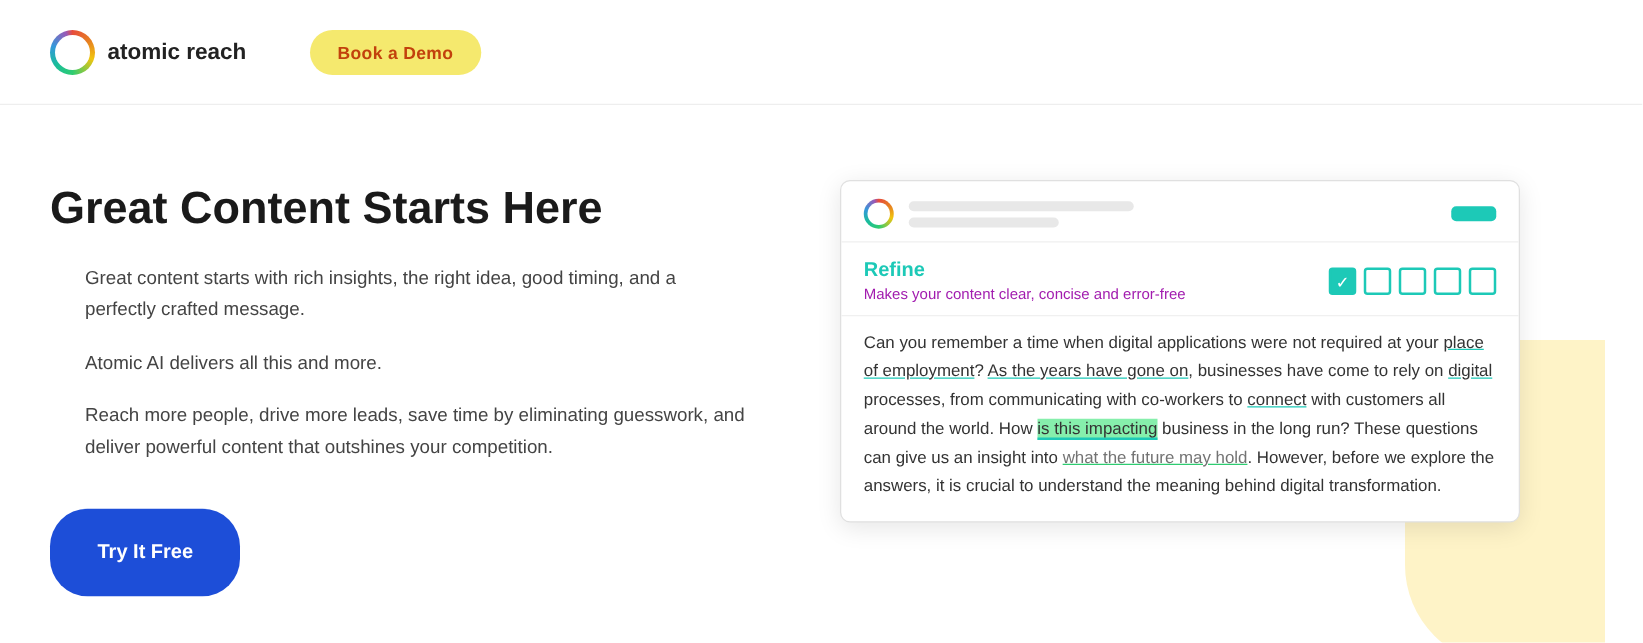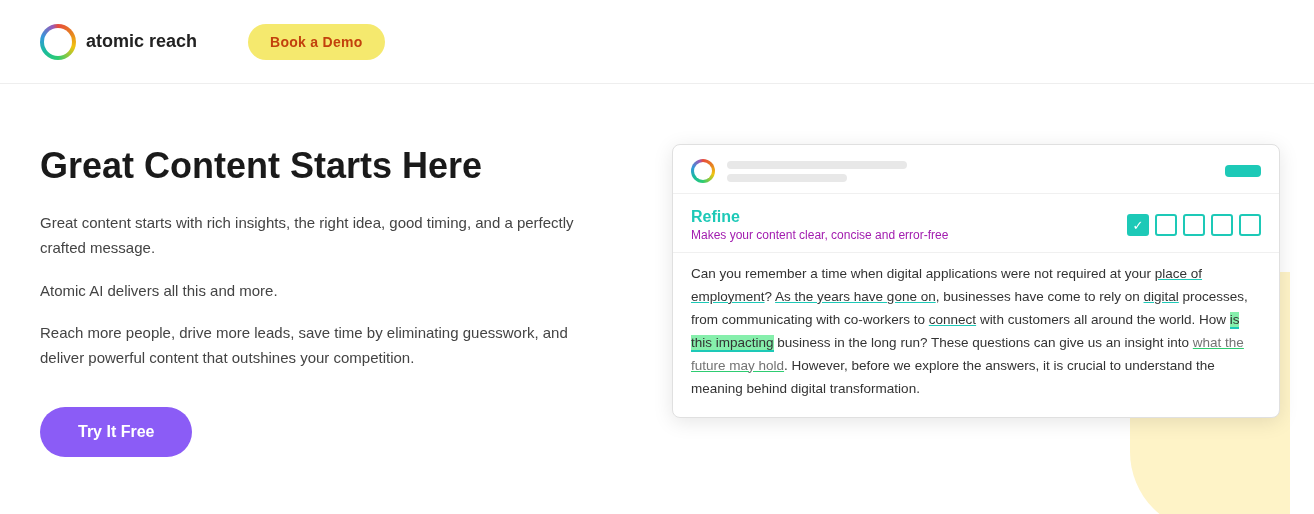--- a/index.html
+++ b/index.html
@@ -33,36 +33,36 @@
       cursor: pointer; letter-spacing: 0.02em; margin-left: 11px;
     }
 
     
     .main { display: flex; padding: 0 40px; padding-top: 60px; gap: 72px; position: relative; height: calc(514px - 66px); }
 
     
     .left-col { flex: 0 0 560px; }
     .hero-title { font-size: 36px; font-weight: 800; color: #1a1a1a; line-height: 1.2; margin-bottom: 24px; }
     .hero-body { font-size: 15px; color: #444; line-height: 1.65; }
-    .hero-body p { margin-bottom: 18px; }
+    .hero-body p { margin-bottom: 18px; margin-left: 28px; }
     .try-btn {
-      background: #8b5cf6; border: none; border-radius: 30px;
-      padding: 16px 38px; font-size: 16px; font-weight: 700; color: #fff;
+      background: #1d4ed8; border: none; border-radius: 30px;
+      padding: 26px 38px; font-size: 16px; font-weight: 700; color: #fff;
       cursor: pointer; margin-top: 18px;
     }
 
     
     .right-col { flex: 1; position: relative; }
     .content-card {
       background: #fff;
       border: 1px solid #e0e0e0;
       border-radius: 8px;
       box-shadow: 0 4px 20px rgba(0,0,0,0.1);
       padding: 0;
-      width: 608px;
+      width: 544px;
       overflow: hidden;
       position: relative;
     }
     .card-top-bar {
       display: flex; align-items: center; justify-content: space-between;
       padding: 14px 18px 10px 18px;
       border-bottom: 1px solid #f0f0f0;
     }
     .card-logo-small {
       width: 24px; height: 24px; border-radius: 50%;

